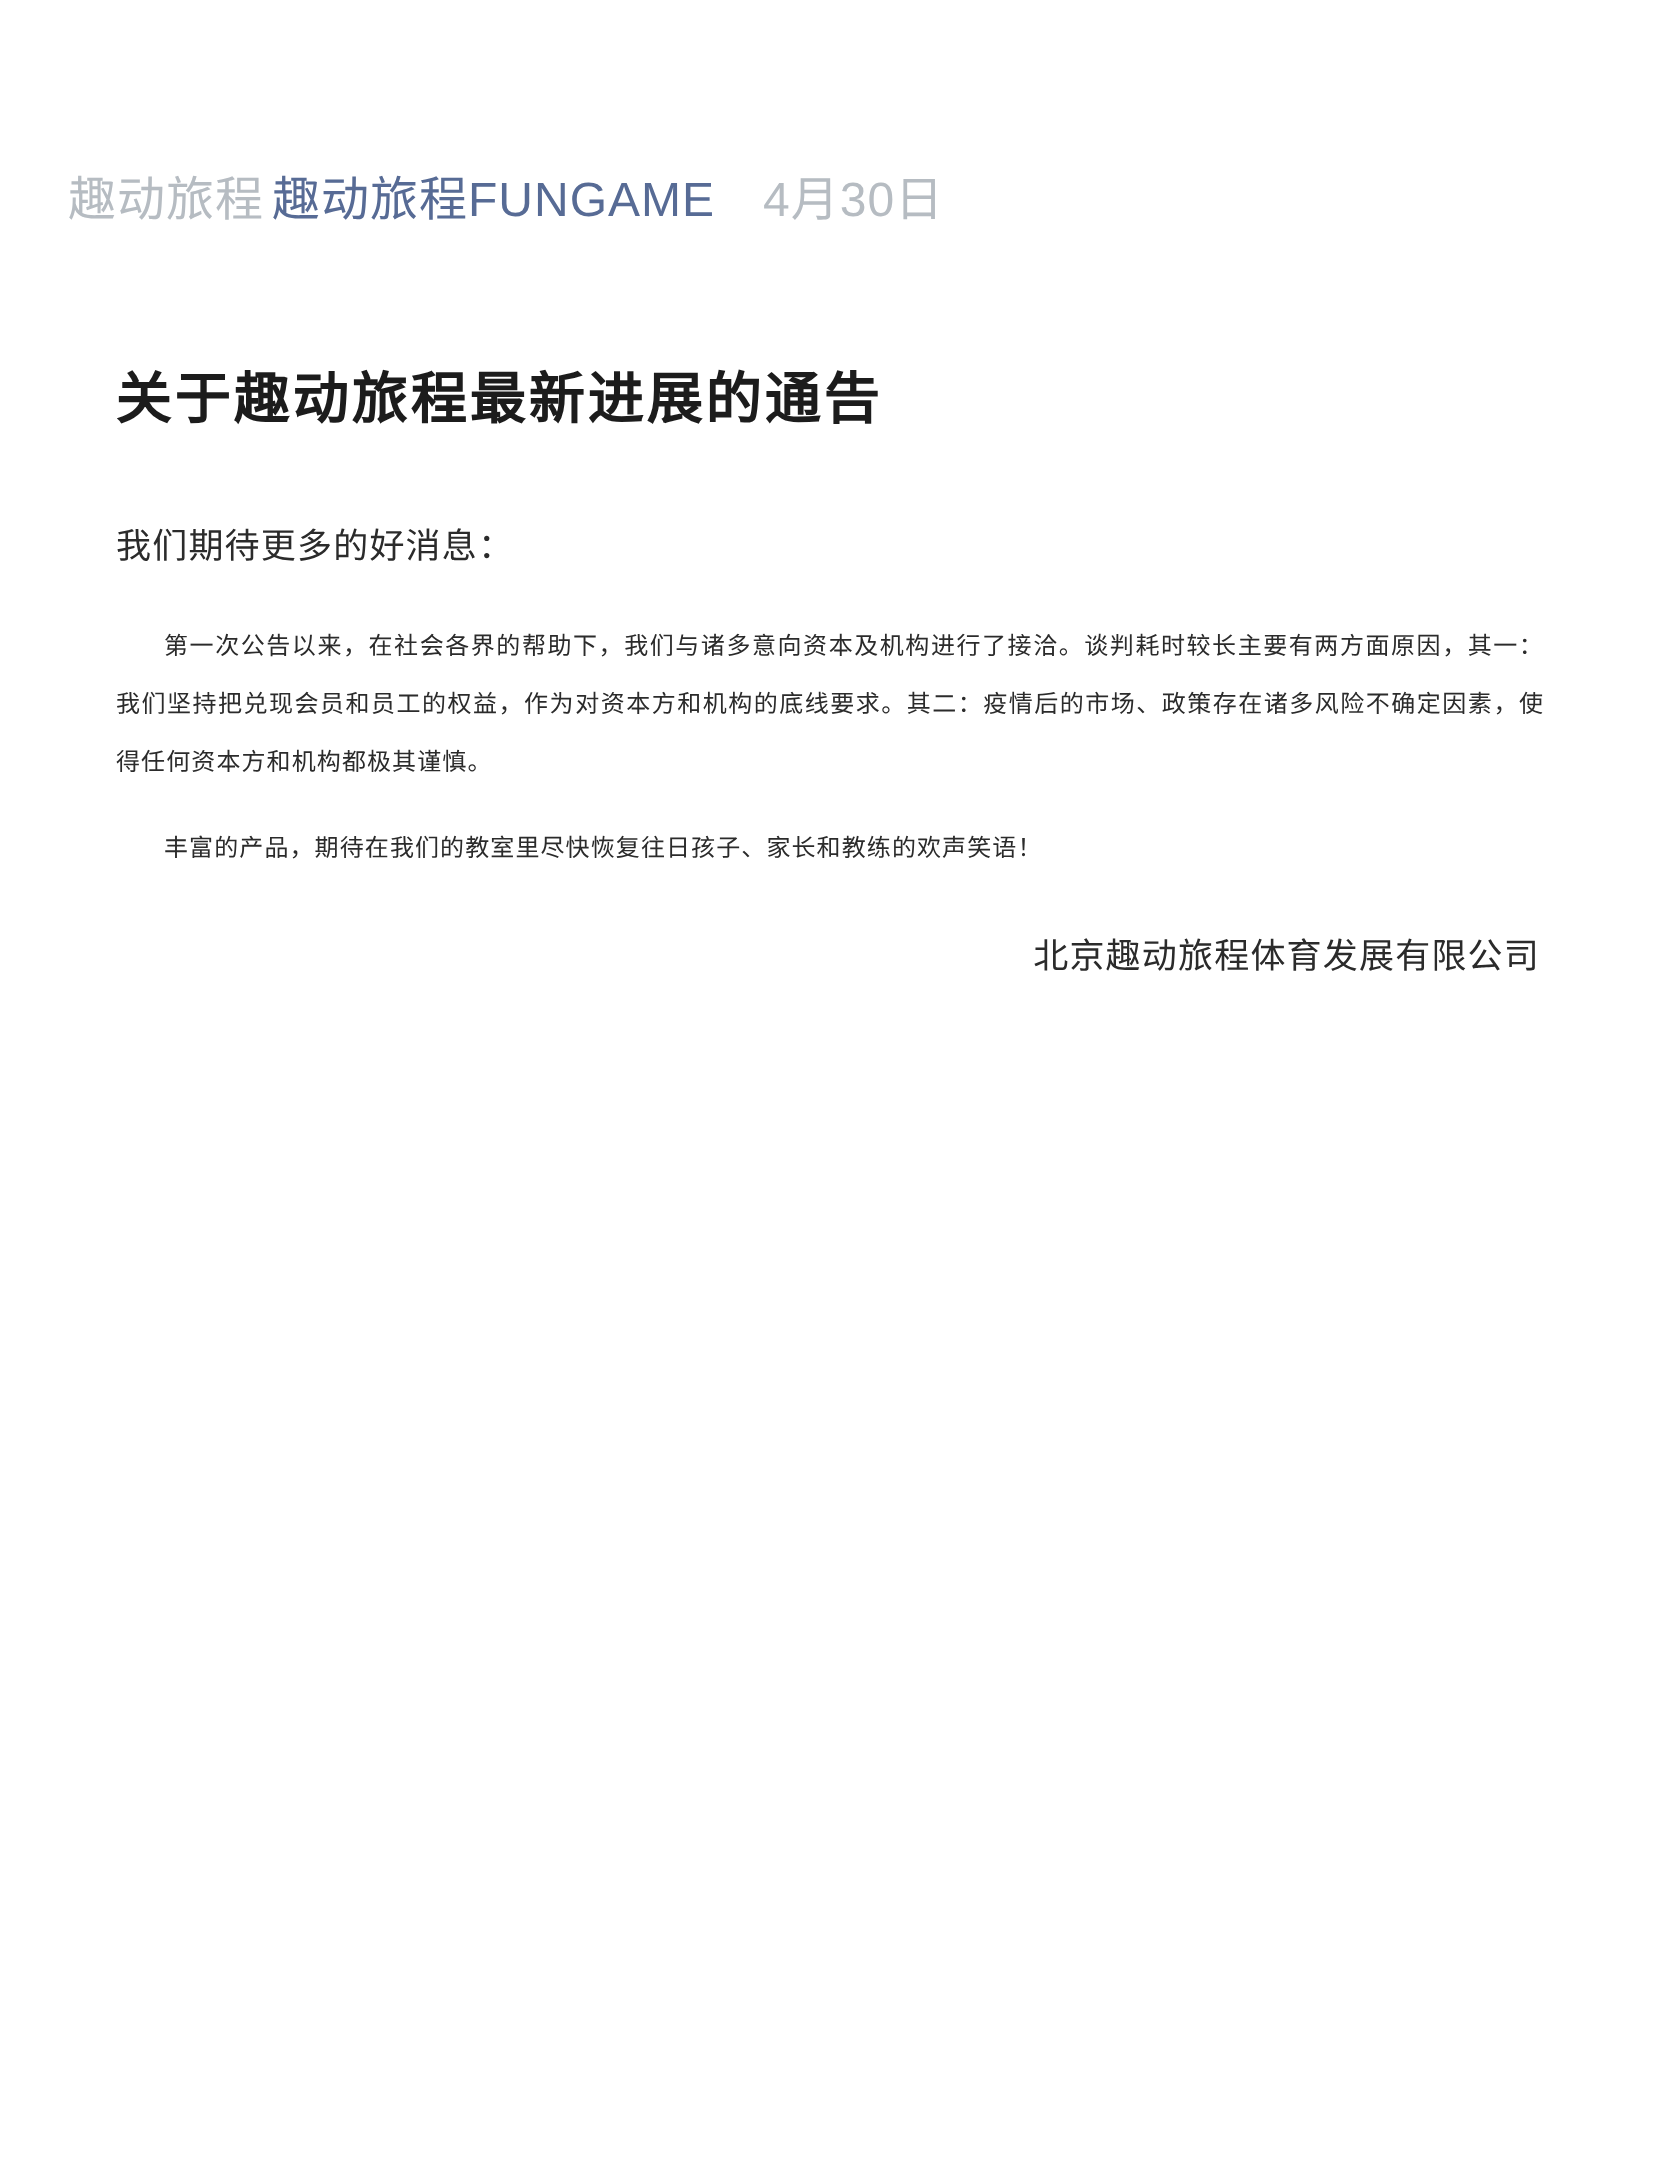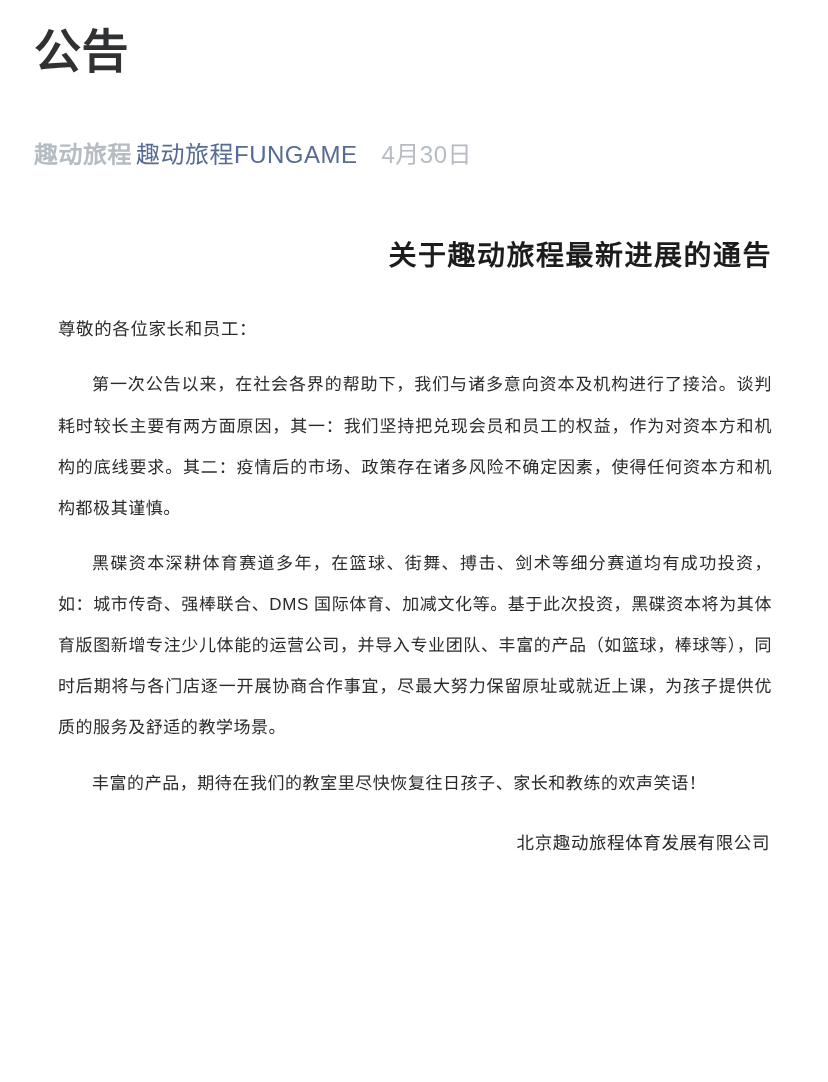--- a/index.html
+++ b/index.html
@@ -43,21 +43,21 @@
   .meta-row {
     margin-top: 34px;
     display: flex;
     align-items: baseline;
     white-space: nowrap;
   }
 
   .meta-account {
     font-size: 24px;
     color: #b6bcc2;
-    font-weight: 700;
+    font-weight: 400;
     letter-spacing: 0.5px;
   }
 
   .meta-nickname {
     font-size: 24px;
     color: #576b95;
     font-weight: 400;
     margin-left: 4px;
     letter-spacing: 0.5px;
   }
@@ -75,38 +75,38 @@
   .article-body {
     margin-top: 68px;
     padding: 0 56px 0 58px;
   }
 
   .doc-title {
     font-family: "Liberation Serif", "DejaVu Serif", serif;
     font-size: 28px;
     font-weight: 700;
     color: #1c1c1c;
-    text-align: right;
+    text-align: left;
     letter-spacing: 1.5px;
     line-height: 1.3;
     margin: 0 0 36px 0;
   }
 
   .salutation {
     font-size: 17.5px;
     color: #2b2b2b;
     line-height: 2.15;
     letter-spacing: 0.6px;
     margin: 0 0 16px 0;
     text-align: justify;
     text-justify: inter-ideograph;
   }
 
   .para {
-    font-size: 17px;
+    font-size: 12px;
     color: #2b2b2b;
     line-height: 2.42;
     letter-spacing: 0.55px;
     margin: 0 0 14px 0;
     text-indent: 2em;
     text-align: justify;
     text-justify: inter-ideograph;
   }
 
   .para.last-para {
@@ -127,40 +127,38 @@
     margin: 0;
   }
 </style>
 </head>
 <body>
 
 <div class="page">
 
   <div class="article-header">
 
-    <h1 class="article-title">公告</h1>
 
     <div class="meta-row">
       <span class="meta-account">趣动旅程</span>
       <span class="meta-nickname">趣动旅程FUNGAME</span>
       <span class="meta-date">4月30日</span>
     </div>
 
   </div>
 
   <div class="article-body">
 
     <h2 class="doc-title">关于趣动旅程最新进展的通告</h2>
 
-    <p class="salutation">尊敬的各位家长和员工：</p>
+    <p class="salutation">我们期待更多的好消息：</p>
 
     <p class="para">第一次公告以来，在社会各界的帮助下，我们与诸多意向资本及机构进行了接洽。谈判耗时较长主要有两方面原因，其一：我们坚持把兑现会员和员工的权益，作为对资本方和机构的底线要求。其二：疫情后的市场、政策存在诸多风险不确定因素，使得任何资本方和机构都极其谨慎。</p>
 
 
-    <p class="para">黑碟资本深耕体育赛道多年，在篮球、街舞、搏击、剑术等细分赛道均有成功投资，如：城市传奇、强棒联合、DMS 国际体育、加减文化等。基于此次投资，黑碟资本将为其体育版图新增专注少儿体能的运营公司，并导入专业团队、丰富的产品（如篮球，棒球等），同时后期将与各门店逐一开展协商合作事宜，尽最大努力保留原址或就近上课，为孩子提供优质的服务及舒适的教学场景。</p>
 
 
     <p class="para last-para">丰富的产品，期待在我们的教室里尽快恢复往日孩子、家长和教练的欢声笑语！</p>
 
     <div class="sign-block">
       <p class="sign-company">北京趣动旅程体育发展有限公司</p>
 
     </div>
 
   </div>

